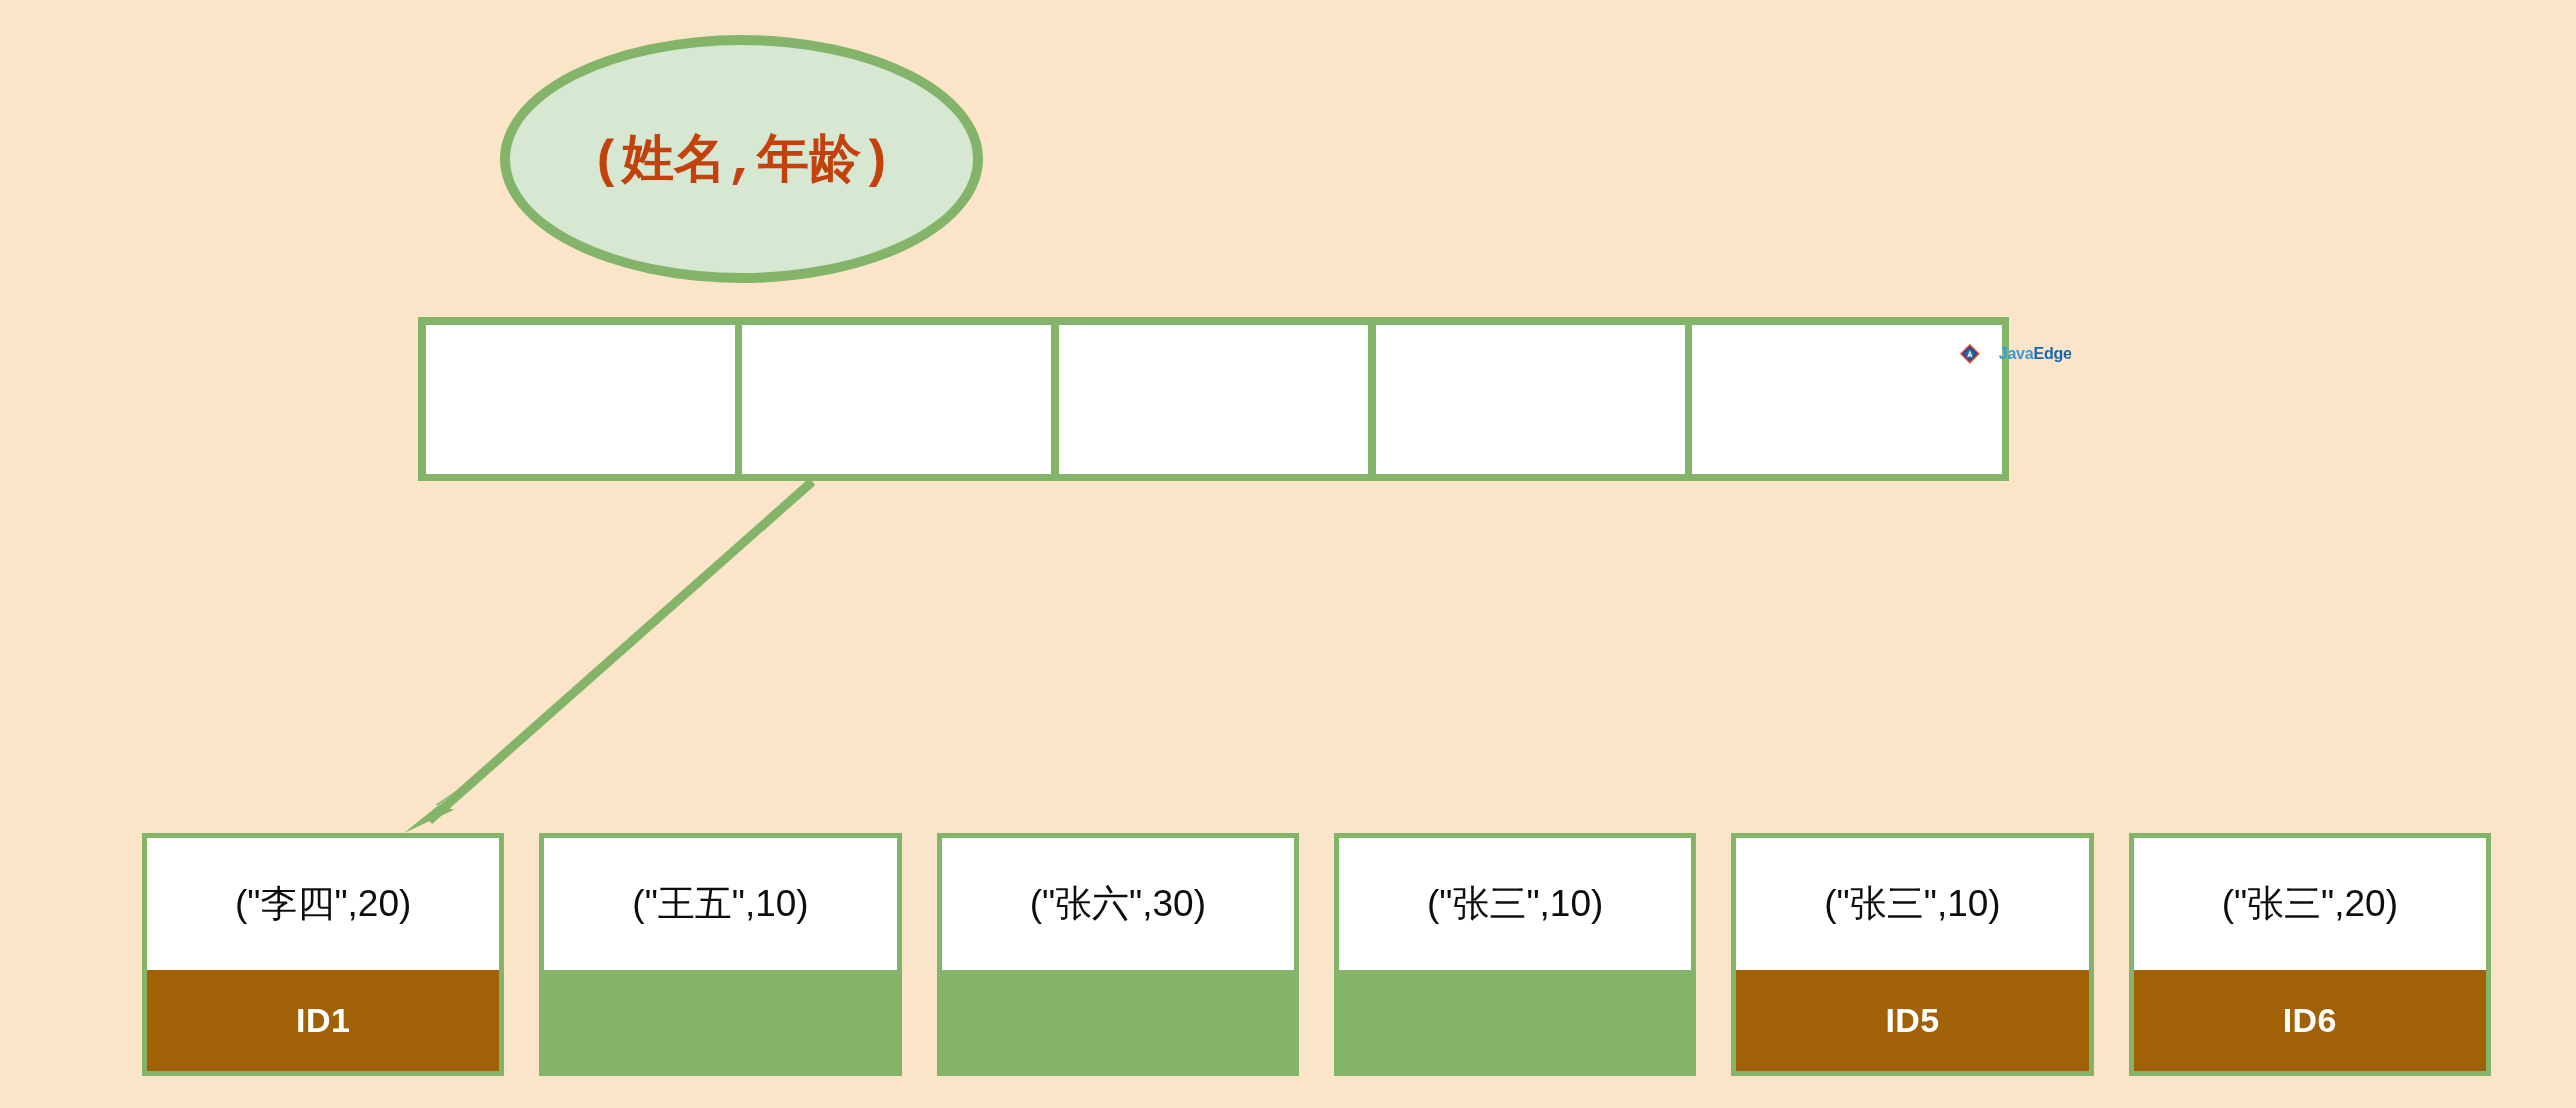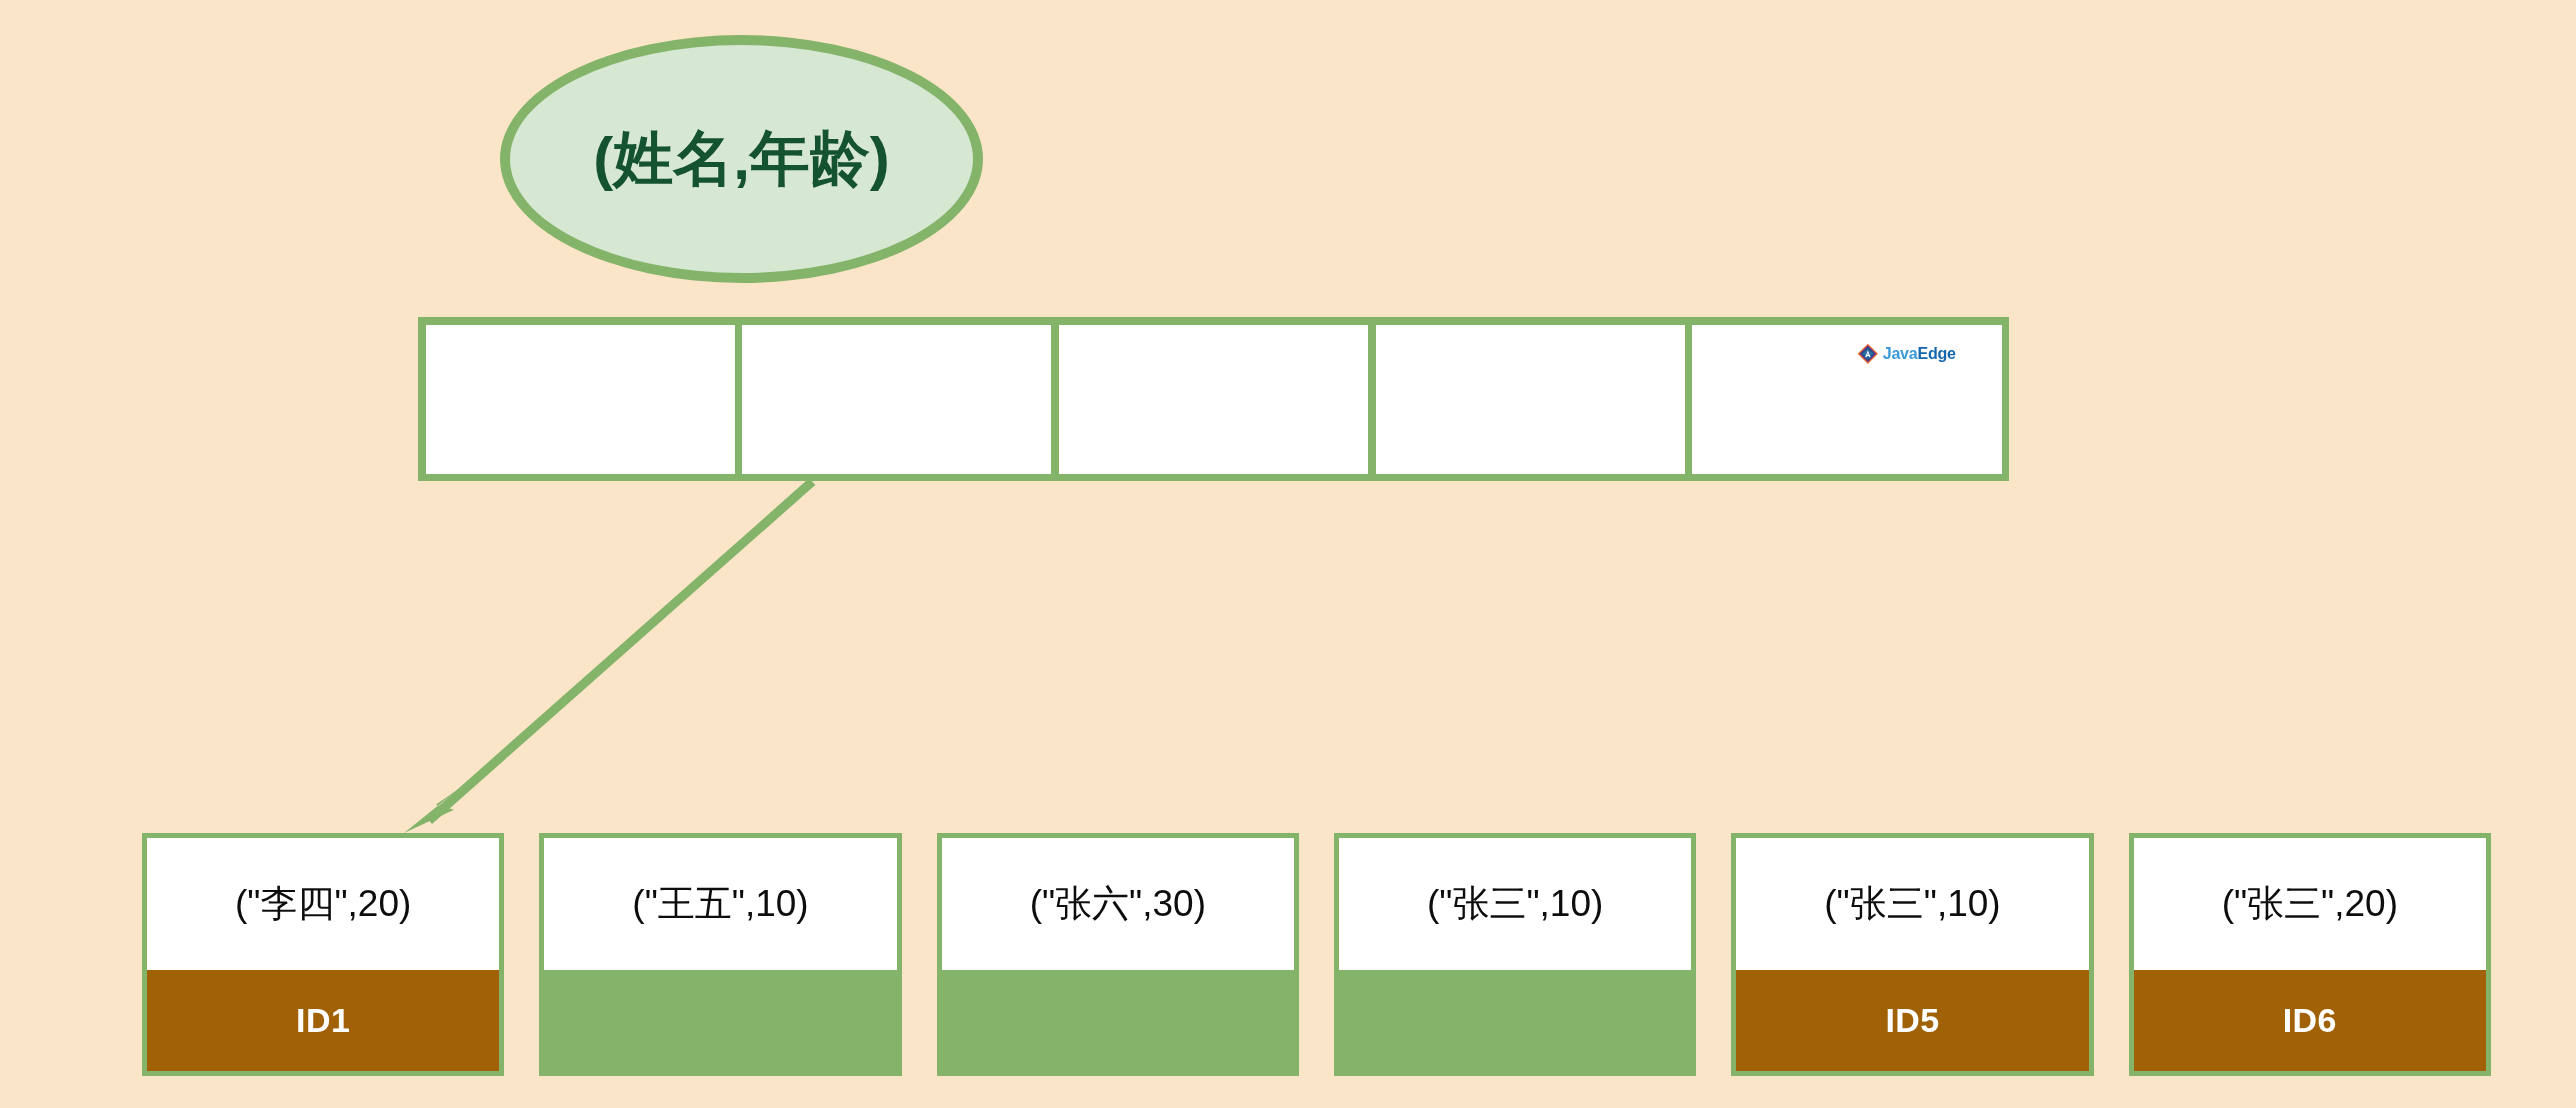--- a/index.html
+++ b/index.html
@@ -28,25 +28,26 @@
     height: 248px;
     box-sizing: border-box;
     border-radius: 50%;
     background: #d6e7d2;
     border: 10px solid #84b46a;
     display: flex;
     align-items: center;
     justify-content: center;
   }
   .key-ellipse-label {
-    font-size: 60px;
+    font-size: 52px;
     font-weight: bold;
-    color: #14532d;
+    color: #c2410c;
     letter-spacing: 0px;
     white-space: nowrap;
+    font-family: Liberation Mono, monospace;
   }
 
   
   .index-row {
     position: absolute;
     left: 418px;
     top: 317px;
     width: 1591px;
     height: 164px;
     box-sizing: border-box;
@@ -56,25 +57,25 @@
     gap: 7.5px;
   }
   .index-slot {
     flex: 1 1 0;
     background: #ffffff;
   }
 
   
   .watermark {
     position: absolute;
-    left: 1857px;
+    left: 1959px;
     top: 343px;
     display: flex;
     align-items: center;
-    gap: 4px;
+    gap: 18px;
     pointer-events: none;
     text-align: center;
   }
   .watermark-logo {
     width: 21.7px;
     height: 21.7px;
     flex: none;
   }
   .watermark-text {
     font-size: 16px;

